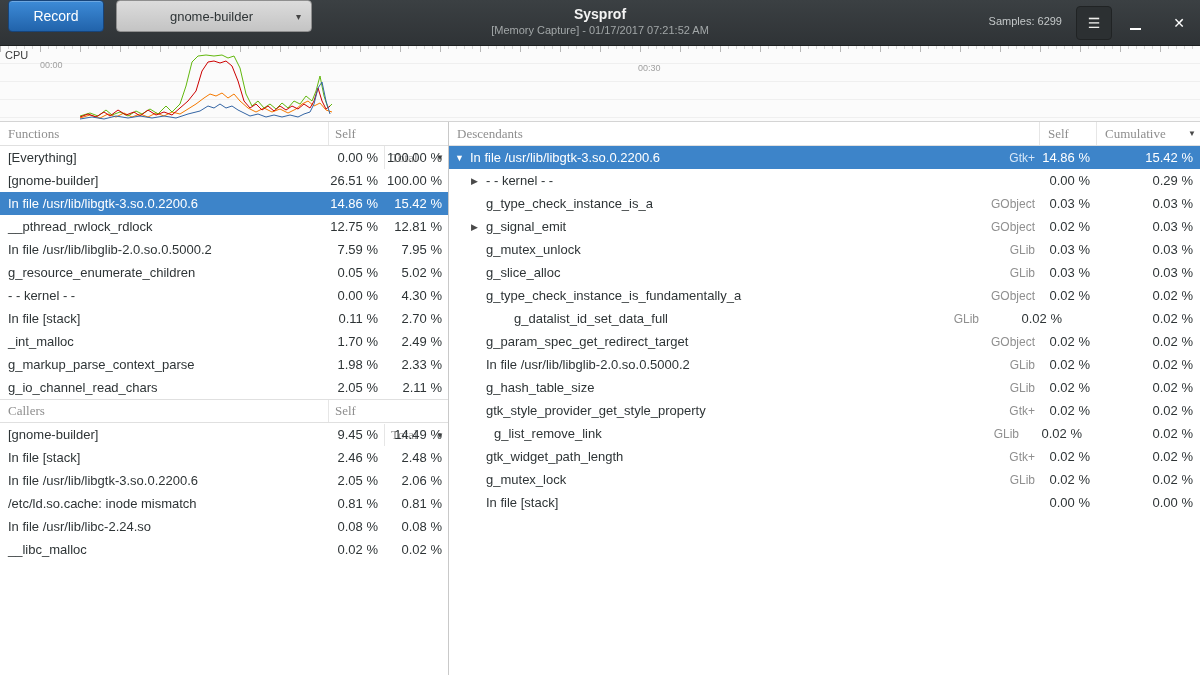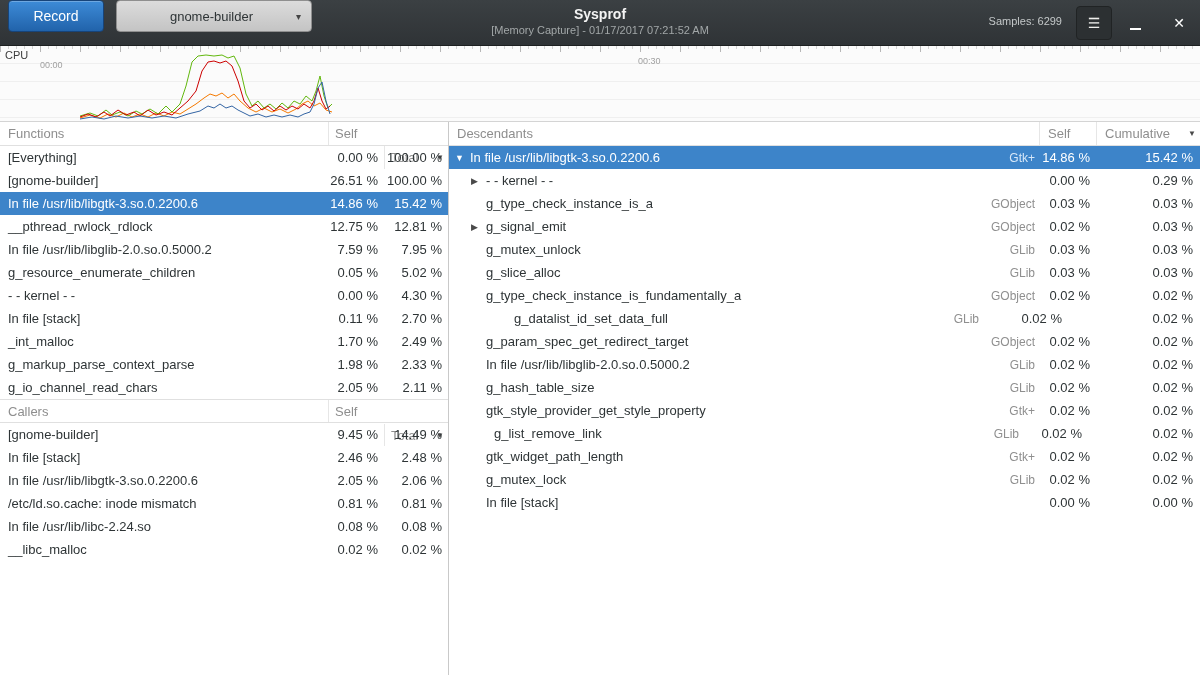--- a/index.html
+++ b/index.html
@@ -40,31 +40,31 @@
   .graph { position:relative; height:76px; background:#fbfbfb;
     background-image:repeating-linear-gradient(to bottom, transparent 0 17px, #efefef 17px 18px);
     border-bottom:1px solid #d4d4d4; }
   .ruler { position:absolute; top:0; left:0; right:0; height:8px;
     background:
       repeating-linear-gradient(90deg,#b7b7b7 0 1px,transparent 1px 40px) top left / 100% 6px no-repeat,
       repeating-linear-gradient(90deg,#d2d2d2 0 1px,transparent 1px 8px) top left / 100% 3px no-repeat; }
   .cpu-label { position:absolute; left:5px; top:3px; font-size:11px; color:#3c3c3c; }
   .tlabel { position:absolute; font-size:9px; color:#a0a0a0;margin-left:37px; }
   .t0 { left:3px; top:14px; }
-  .t30 { left:601px; top:10px;text-align:right; }
+  .t30 { left:601px; top:17px;text-align:right; }
   .cpu-lines { position:absolute; left:0; top:0; }
 
   
   .main { display:flex; height:553px; background:#ffffff; }
   .left-pane { width:449px; border-right:1px solid #c9c9c9; display:flex; flex-direction:column; }
   .right-pane { flex:1; display:flex; flex-direction:column; }
 
   .thead { display:flex; align-items:center; height:24px; flex:none;
     background:#ffffff; border-bottom:1px solid #e0e0e0;
-    color:#8e8e8e; font-size:13px; }
+    color:#8e8e8e; font-size:13px;font-family:Liberation Serif, serif; }
   .callers-head { border-top:1px solid #e0e0e0; }
   .hname { flex:1; padding-left:8px; }
   .hself { width:56px; border-left:1px solid #e6e6e6; padding-left:6px; height:100%; display:flex; align-items:center; }
   .htotal { width:64px; border-left:1px solid #e6e6e6; padding:0 4px 0 6px; height:100%;
     display:flex; align-items:center; justify-content:space-between;margin-top:48px; }
   .hcat { width:120px; }
   .hself2 { width:57px; border-left:1px solid #e6e6e6; padding-left:8px; height:100%; display:flex; align-items:center; }
   .hcum { width:104px; border-left:1px solid #e6e6e6; padding:0 4px 0 8px; height:100%;
     display:flex; align-items:center; justify-content:space-between; }
   .arrow { font-size:8px; color:#4a4a4a; }

